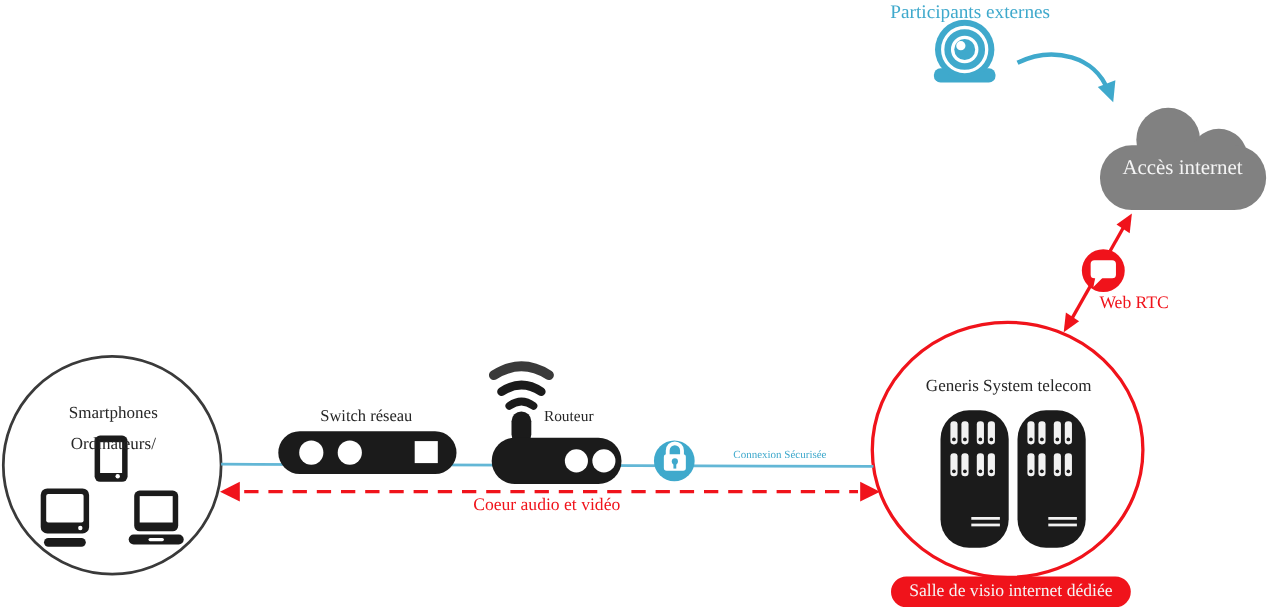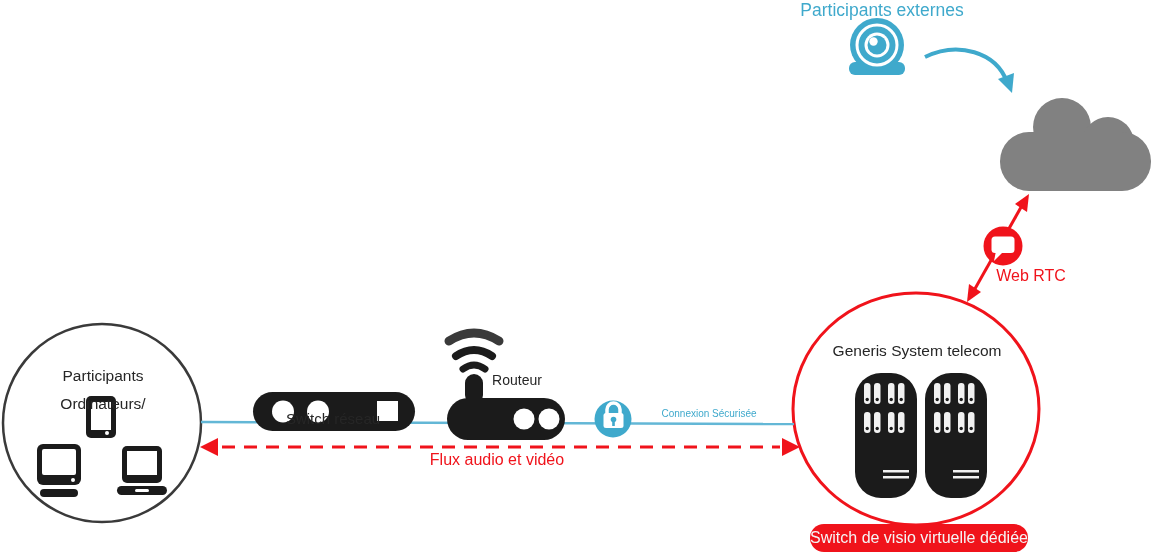--- a/index.html
+++ b/index.html
@@ -1,20 +1,20 @@
 <!DOCTYPE html>
 <html style="--teal: #3FA9CC; --blue-line: #63B7D6; --red: #F0131B; --gray-cloud: #818181; --icon-black: #1B1B1B; --text-dark: #262626;"><head>
 <meta charset="utf-8">
 <style>
   html,body{margin:0;padding:0;background:#ffffff;}
   #canvas{
     position:relative;
     width:1153px;height:552px;
     background:#ffffff;
-    font-family:Liberation Sans, sans-serif;
+    font-family:Liberation Serif, serif;
     overflow:hidden;
     border-radius:23px;
   }
   #shapes{position:absolute;left:0;top:0;}
   .lbl{
     position:absolute;
     transform:translateX(-50%);
     white-space:nowrap;
     line-height:1.15;
   }
@@ -176,30 +176,31 @@
     <g>
       <rect x="122" y="446" width="40" height="37" rx="5" class="f-black"></rect>
       <rect x="127" y="451" width="30" height="24" class="f-white"></rect>
       <rect x="117" y="486" width="50" height="9" rx="4.5" class="f-black"></rect>
       <rect x="135" y="489" width="14" height="3" rx="1.5" class="f-white"></rect>
     </g>
   </svg>
 
   <div class="lbl teal-text" style="left:882px;top:0;font-size:17.5px;">Participants externes</div>
 
+  <div class="lbl white-text" style="left:1075px;top:142px;font-size:19px;">Accès internet</div>
 
   <div class="lbl red-text" style="left:1031px;top:267px;font-size:16px;text-align:right;">Web RTC</div>
 
   <div class="lbl dark-text" style="left:917px;top:342px;font-size:15.5px;">Generis System telecom</div>
 
-  <div class="lbl white-text" style="left:919px;top:529px;font-size:16px;">Switch de visio virtuelle dédiée</div>
+  <div class="lbl white-text" style="left:919px;top:529px;font-size:16px;">Salle de visio internet dédiée</div>
 
   <div class="lbl dark-text" style="left:103px;top:348px;font-size:15.5px;margin-top:47px;">Ordinateurs/</div>
-  <div class="lbl dark-text" style="left:103px;top:367px;font-size:15.5px;">Participants</div>
-
-  <div class="lbl dark-text" style="left:333px;top:371px;font-size:15px;margin-top:39px;">Switch réseau</div>
+  <div class="lbl dark-text" style="left:103px;top:367px;font-size:15.5px;">Smartphones</div>
+
+  <div class="lbl dark-text" style="left:333px;top:371px;font-size:15px;">Switch réseau</div>
 
   <div class="lbl dark-text" style="left:517px;top:372px;font-size:14px;">Routeur</div>
 
   <div class="lbl teal-text" style="left:709px;top:408px;font-size:10px;">Connexion Sécurisée</div>
 
-  <div class="lbl red-text" style="left:497px;top:451px;font-size:16px;">Flux audio et vidéo</div>
+  <div class="lbl red-text" style="left:497px;top:451px;font-size:16px;">Coeur audio et vidéo</div>
 </div>
 
 </body></html>

